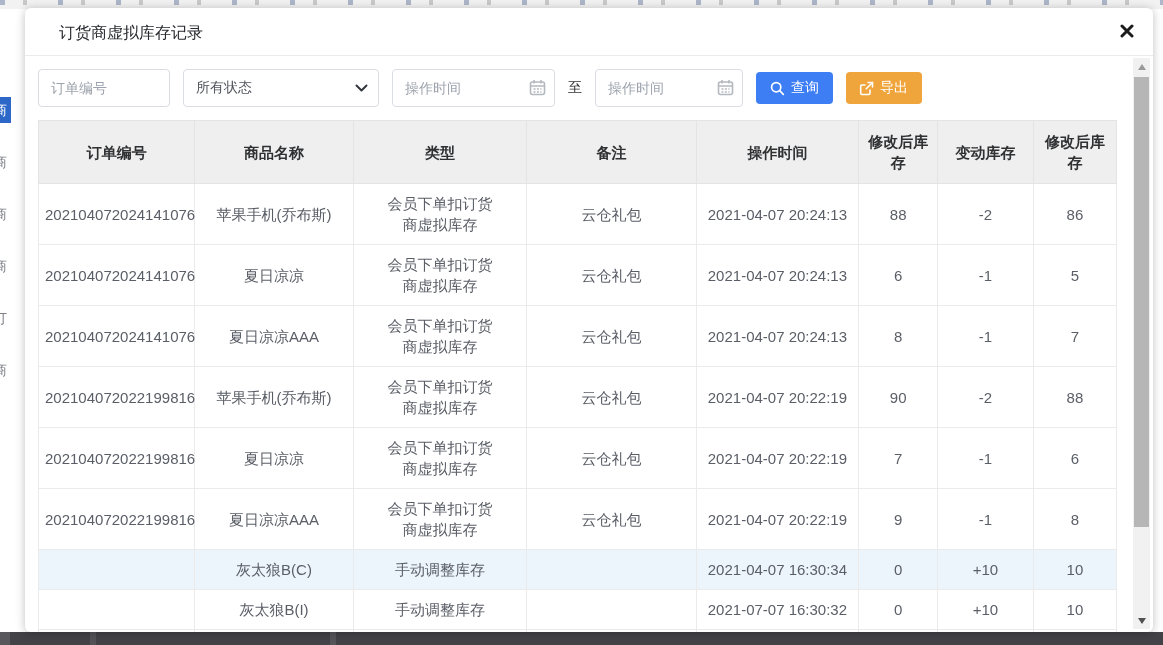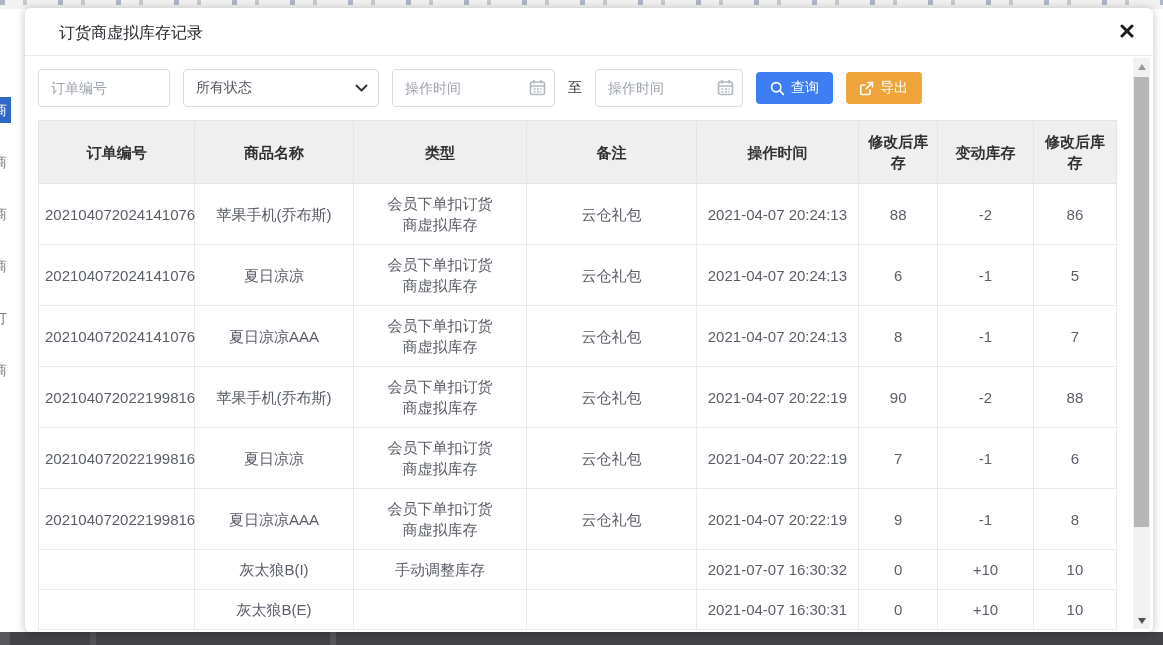--- a/index.html
+++ b/index.html
@@ -222,20 +222,30 @@
           <tr>
             <td>202104072022199816</td>
             <td>夏日凉凉AAA</td>
             <td><span class="cell-inner">会员下单扣订货商虚拟库存</span></td>
             <td>云仓礼包</td>
             <td>2021-04-07 20:22:19</td>
             <td>9</td>
             <td>-1</td>
             <td>8</td>
           </tr>
+          <tr class="hl">
+            <td></td>
+            <td>灰太狼B(C)</td>
+            <td><span class="cell-inner">手动调整库存</span></td>
+            <td></td>
+            <td>2021-04-07 16:30:34</td>
+            <td>0</td>
+            <td>+10</td>
+            <td>10</td>
+          </tr>
           <tr>
             <td></td>
             <td>灰太狼B(I)</td>
             <td><span class="cell-inner">手动调整库存</span></td>
             <td></td>
             <td>2021-07-07 16:30:32</td>
             <td>0</td>
             <td>+10</td>
             <td>10</td>
           </tr>

